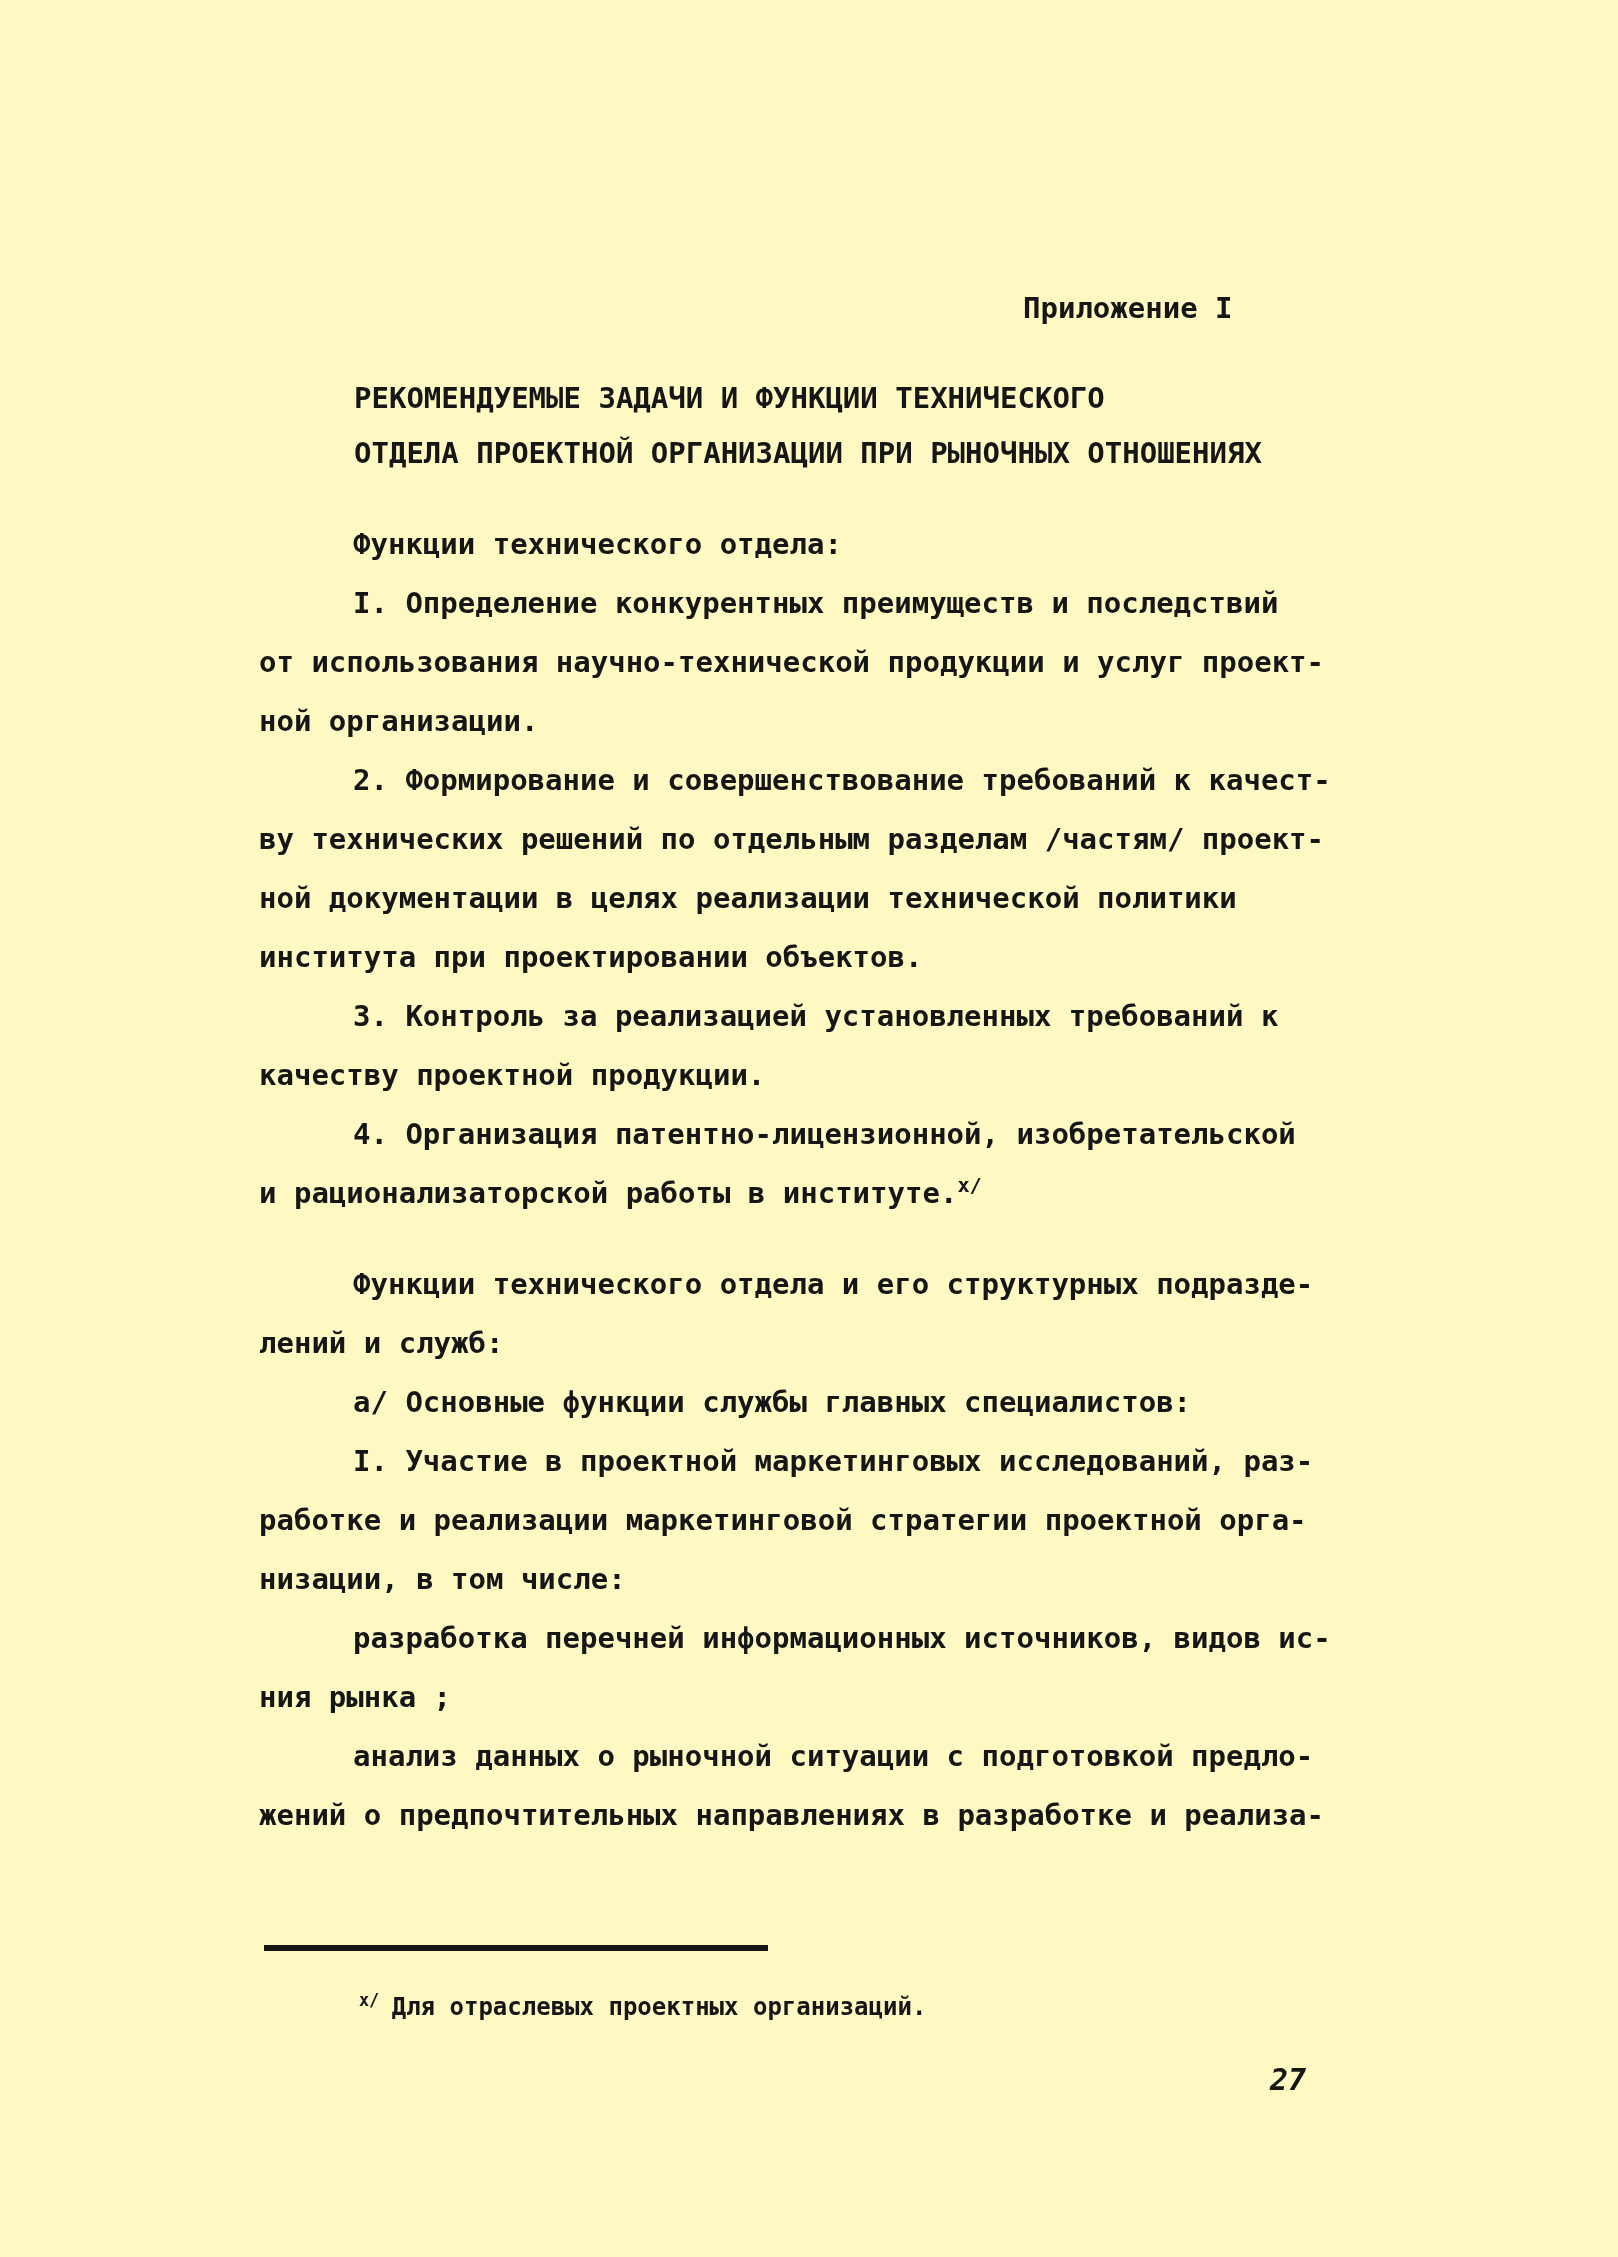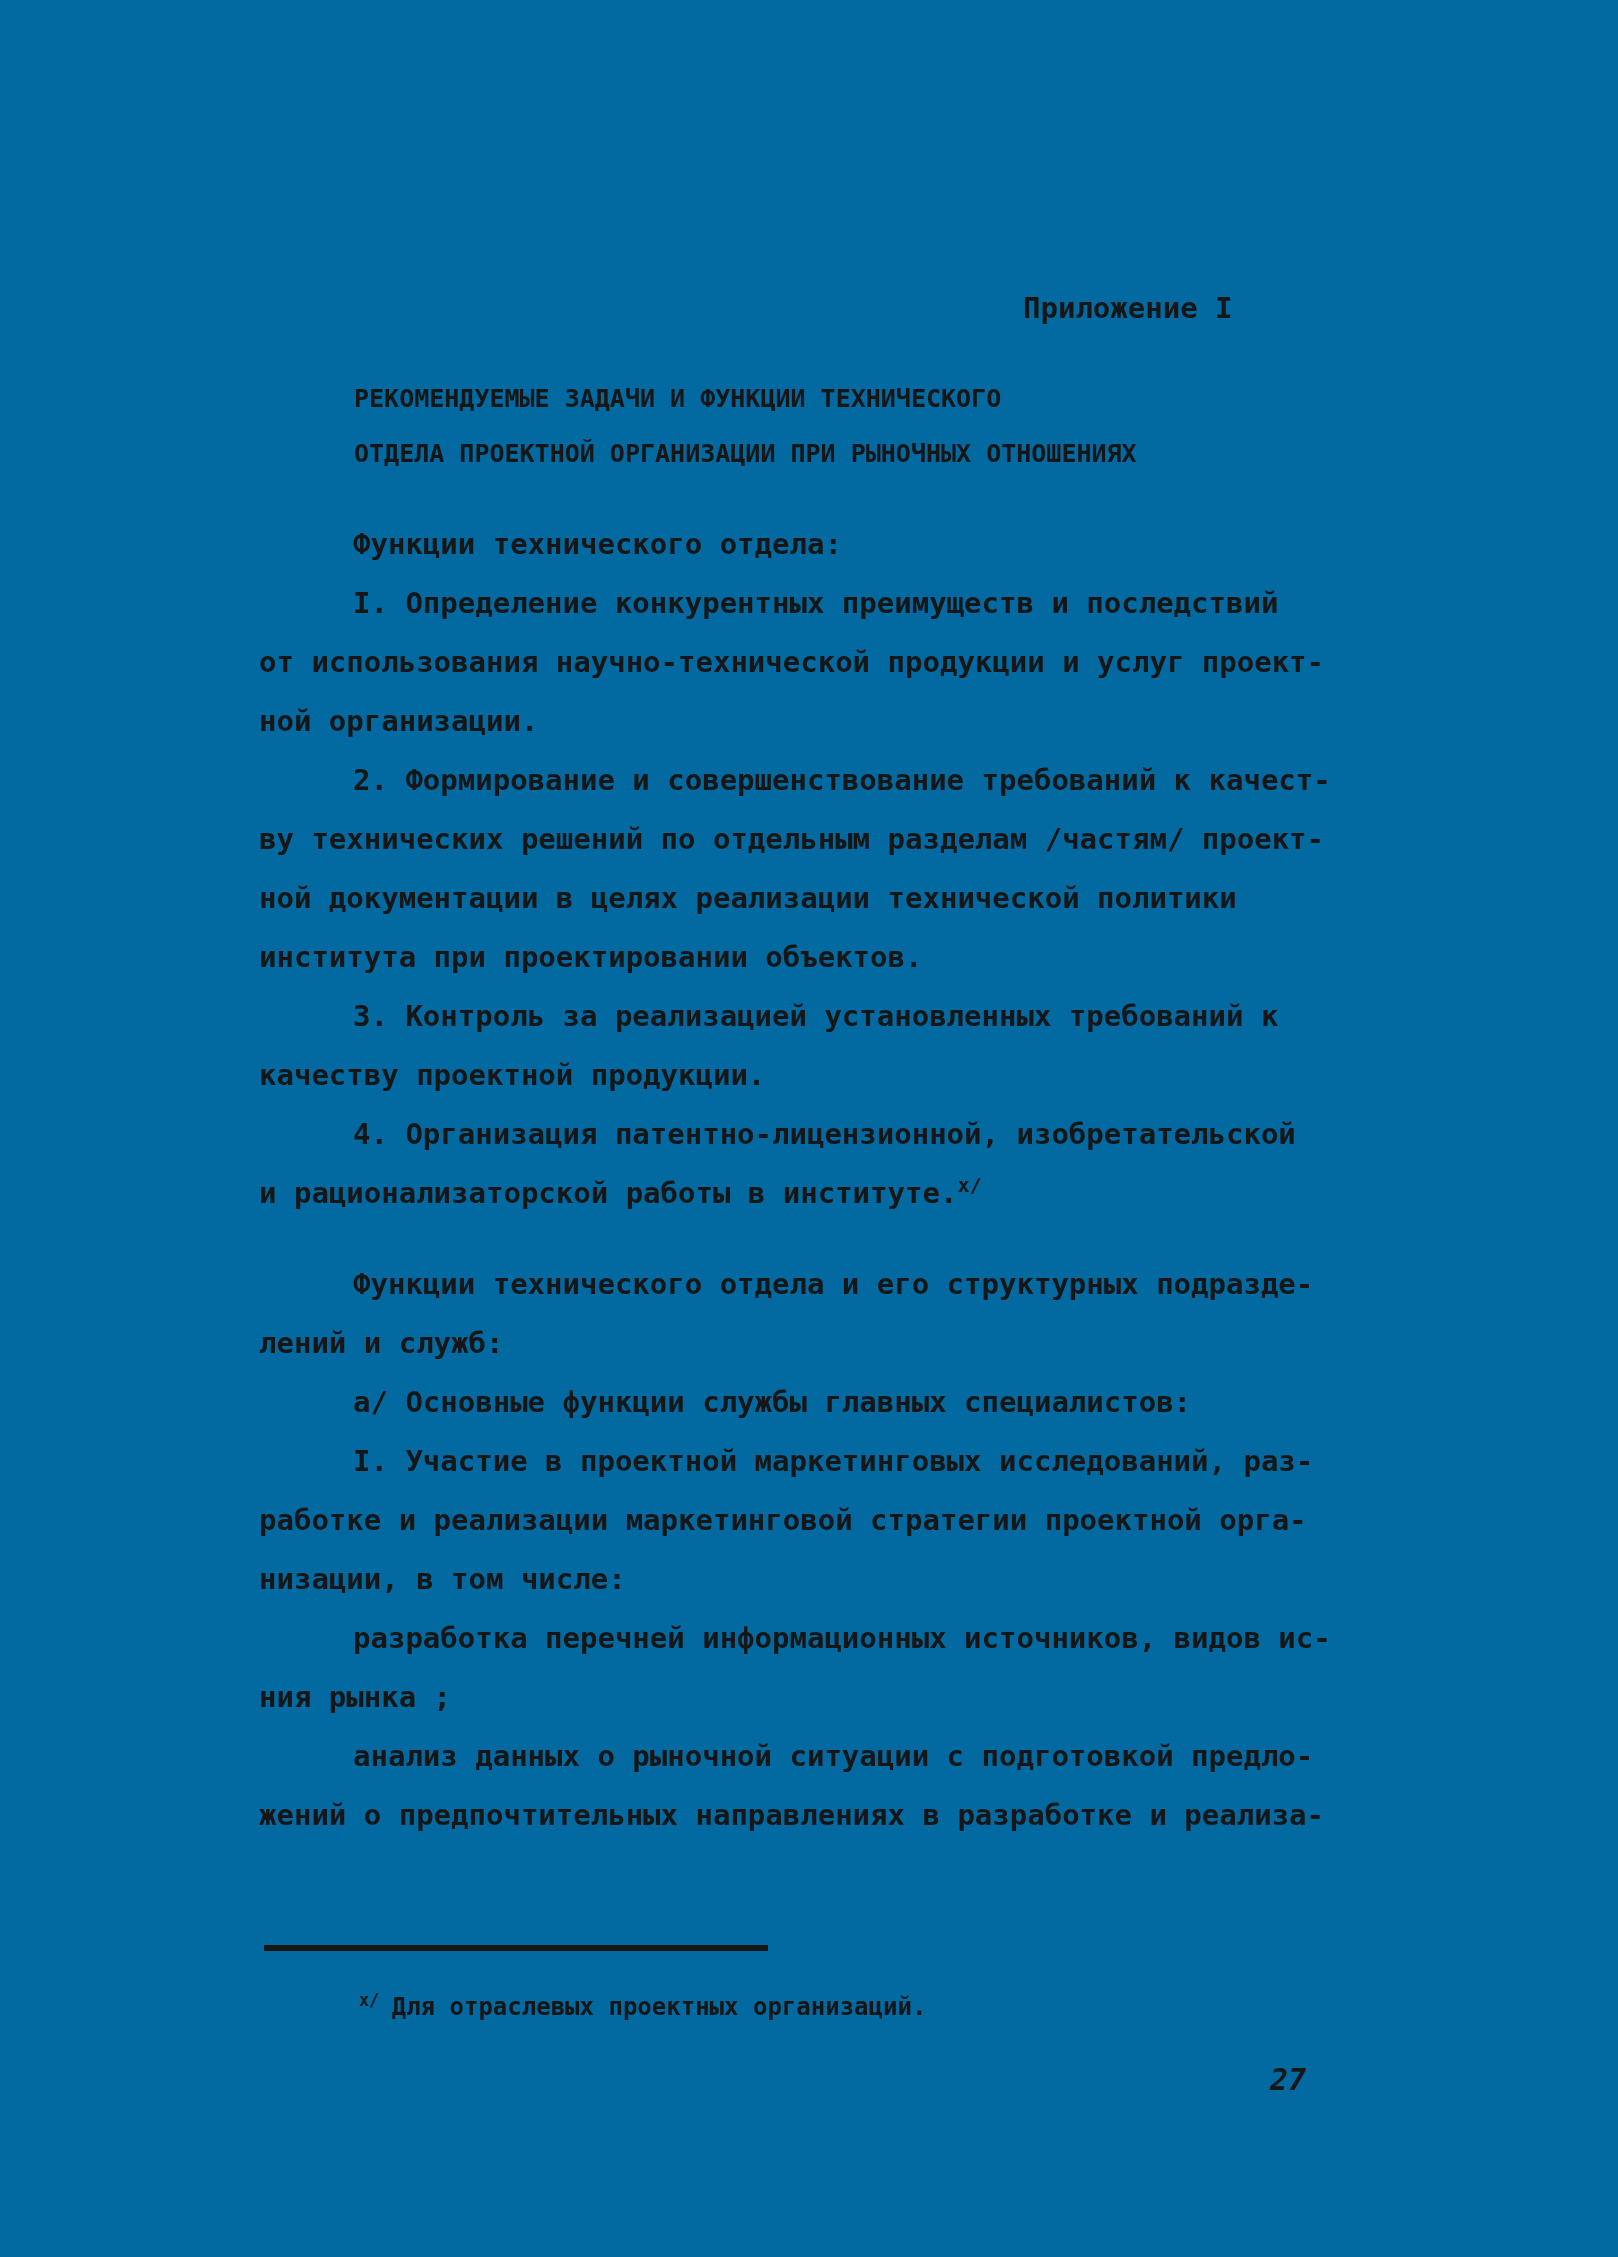--- a/index.html
+++ b/index.html
@@ -21,21 +21,21 @@
     position: absolute;
     left: 1023px;
     top: 291px;
     font-size: 29px;
     white-space: nowrap;
   }
   .title {
     position: absolute;
     left: 354px;
     top: 371px;
-    font-size: 25px;
+    font-size: 29px;
     line-height: 55px;
     white-space: nowrap;
   }
   .body-text {
     position: absolute;
     left: 259px;
     top: 515px;
     width: 1123px;
     font-size: 29px;
     line-height: 59px;
@@ -76,21 +76,21 @@
     position: absolute;
     left: 1270px;
     top: 2062px;
     font-size: 30px;
     font-style: italic;
   }
 </style>
 </head>
 <body>
 
-<div class="page" style="color: rgb(22, 22, 22); background: #0369a1;">
+<div class="page" style="color: rgb(22, 22, 22); background: #fef9c3;">
 
   <div class="appendix">Приложение I</div>
 
   <div class="title">
     <div>РЕКОМЕНДУЕМЫЕ ЗАДАЧИ И ФУНКЦИИ ТЕХНИЧЕСКОГО</div>
     <div>ОТДЕЛА ПРОЕКТНОЙ ОРГАНИЗАЦИИ ПРИ РЫНОЧНЫХ ОТНОШЕНИЯХ</div>
   </div>
 
   <div class="body-text" id="body-lines">
       <div class="line indent"><span>Функции технического отдела:</span></div>

